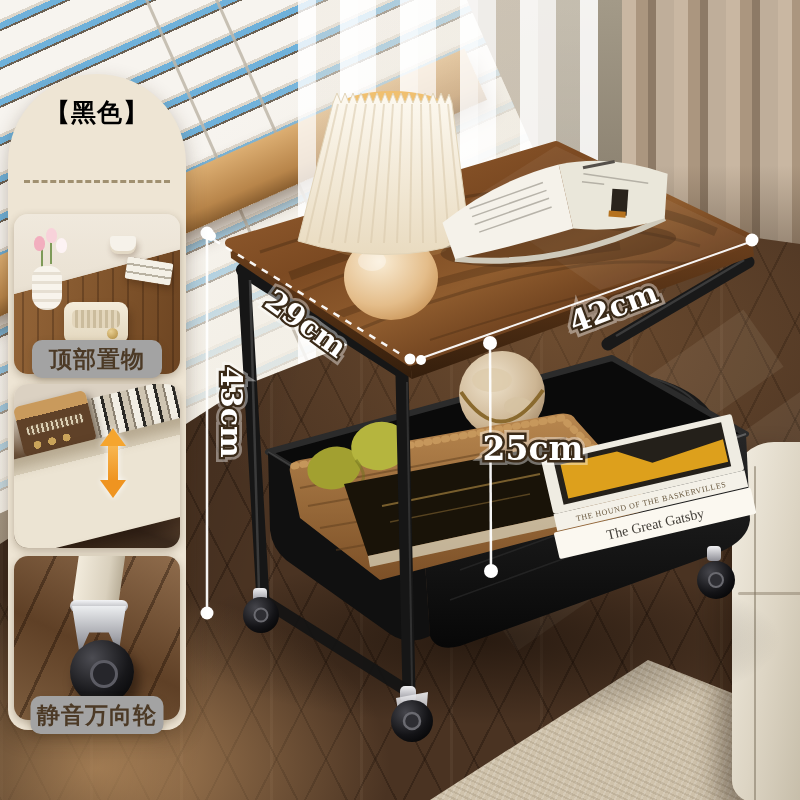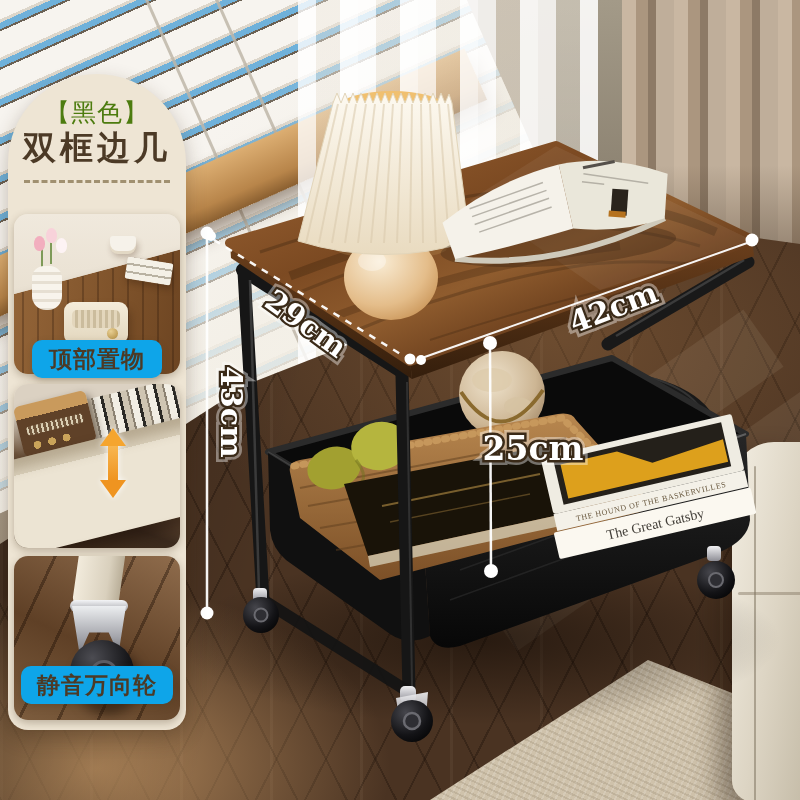--- a/index.html
+++ b/index.html
@@ -61,33 +61,33 @@
   .sofa::after{content:"";position:absolute;left:6px;right:0;top:150px;height:3px;
     background:rgba(130,118,98,.45);border-radius:3px;}
 
   .scene-svg{position:absolute;inset:0;}
 
   
   .panel{position:absolute;left:8px;top:74px;width:178px;height:656px;
     background:#eee5d4;border-radius:89px 89px 20px 20px;
     box-shadow:0 8px 20px rgba(60,40,20,.3);}
   .p-badge{position:absolute;top:22px;left:0;right:0;text-align:center;
-    font-size:25px;font-weight:normal;color:#4d7c0f;letter-spacing:1px;}
+    font-size:25px;font-weight:bold;color:#000000;letter-spacing:1px;}
   .p-title{position:absolute;top:52px;left:0;right:0;text-align:center;
     font-size:33px;font-weight:bold;color:#4c3a26;letter-spacing:4px;}
   .p-divider{position:absolute;top:106px;left:16px;right:16px;height:0;
     border-top:3px dashed #93825f;opacity:.85;}
   .thumb{position:absolute;left:6px;width:166px;height:160px;border-radius:14px;
     overflow:hidden;box-shadow:0 3px 8px rgba(70,50,25,.3);}
   .thumb-1{top:140px;} .thumb-2{top:310px;height:164px;} .thumb-3{top:482px;height:164px;}
   .caption{position:absolute;left:50%;transform:translateX(-50%);width:130px;height:38px;
-    background:#0ea5e9;border-radius:10px;box-shadow:0 3px 7px rgba(80,60,30,.3);
+    background:#a3a3a3;border-radius:10px;box-shadow:0 3px 7px rgba(80,60,30,.3);
     display:flex;align-items:center;justify-content:center;
     font-size:23px;font-weight:bold;color:#4c3a26;letter-spacing:1px;white-space:nowrap;}
-  .cap-1{top:266px;} .cap-2{top:440px;} .cap-3{top:592px;width:152px;font-family:Liberation Mono, monospace;}
+  .cap-1{top:266px;} .cap-2{top:440px;} .cap-3{top:622px;width:133px;font-family:Liberation Mono, monospace;}
 
   
   .thumb-1{background:linear-gradient(180deg,#f0e9dd,#e2d8c6);}
   .t1-wood{position:absolute;left:-24px;top:58px;width:230px;height:130px;transform:rotate(-15deg);
     border-radius:10px;
     background:
       repeating-linear-gradient(105deg,rgba(40,20,8,.28) 0 2px,transparent 2px 15px),
       linear-gradient(115deg,#9a6a3c,#7a4f28 60%,#5f3a1c);
     box-shadow:0 8px 12px rgba(60,35,15,.35);}
   .t1-vase{position:absolute;left:18px;top:52px;width:30px;height:44px;border-radius:12px 12px 14px 14px;
@@ -388,21 +388,20 @@
         <text x="221" y="412" transform="rotate(90 221 412)" font-size="30" fill="#fff" stroke="#3a2a18" stroke-width="4.5" paint-order="stroke">43cm</text>
 
         <text x="533" y="460" font-size="33" fill="none" stroke="#fff" stroke-width="10" opacity=".4">25cm</text>
         <text x="533" y="460" font-size="33" fill="#fff" stroke="#3a2a18" stroke-width="5" paint-order="stroke">25cm</text>
       </g>
     </g>
   </svg>
 
   <div class="panel">
     <div class="p-badge">【黑色】</div>
-    <div class="p-title">双框边几</div>
     <div class="p-divider"></div>
 
     <div class="thumb thumb-1">
       <div class="t1-wood"></div>
       <div class="t1-stem" style="left:27px;top:32px;"></div>
       <div class="t1-stem" style="left:36px;top:28px;"></div>
       <div class="t1-tulip" style="left:20px;top:22px;"></div>
       <div class="t1-tulip u2" style="left:32px;top:14px;"></div>
       <div class="t1-tulip u3" style="left:42px;top:24px;"></div>
       <div class="t1-vase"></div>

